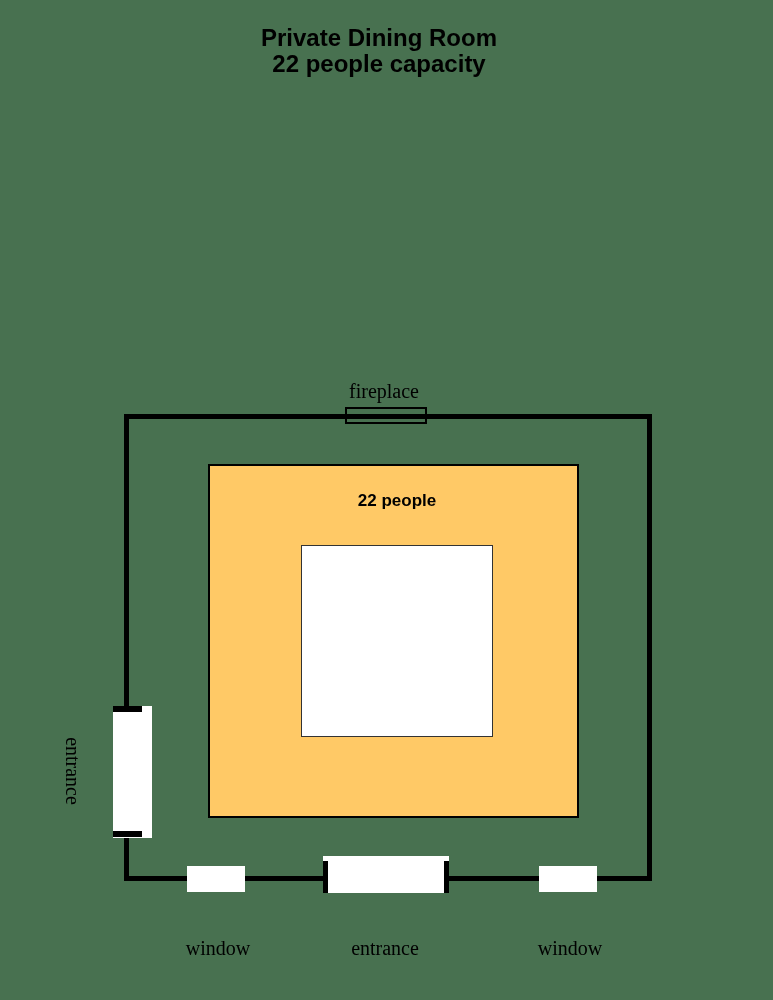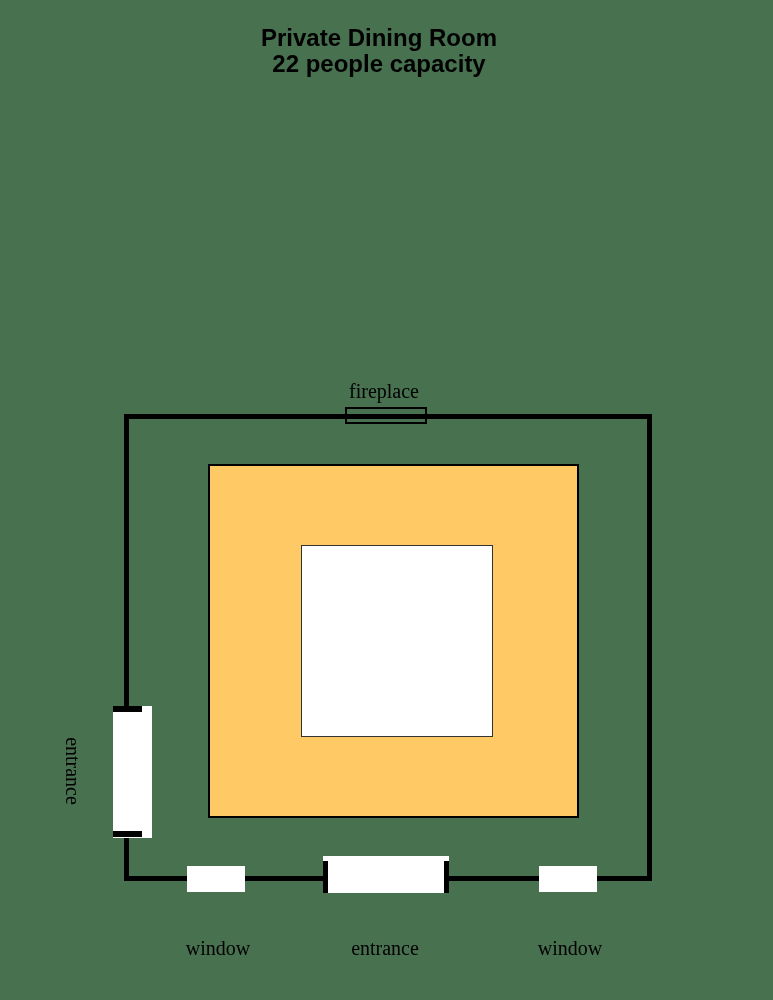--- a/index.html
+++ b/index.html
@@ -191,20 +191,21 @@
   </div>
 
   <div class="abs fireplace-label">fireplace</div>
 
   <div class="abs room-outline"></div>
 
   <div class="abs fireplace-marker"></div>
 
   <div class="abs dining-table"></div>
 
+  <div class="abs capacity-label">22 people</div>
 
   <div class="abs table-cutout"></div>
 
   <div class="abs left-door"></div>
   <div class="abs left-door-jamb-top"></div>
   <div class="abs left-door-jamb-bottom"></div>
   <div class="abs left-entrance-label">entrance</div>
 
   <div class="abs bottom-door"></div>
   <div class="abs bottom-door-jamb-left"></div>

